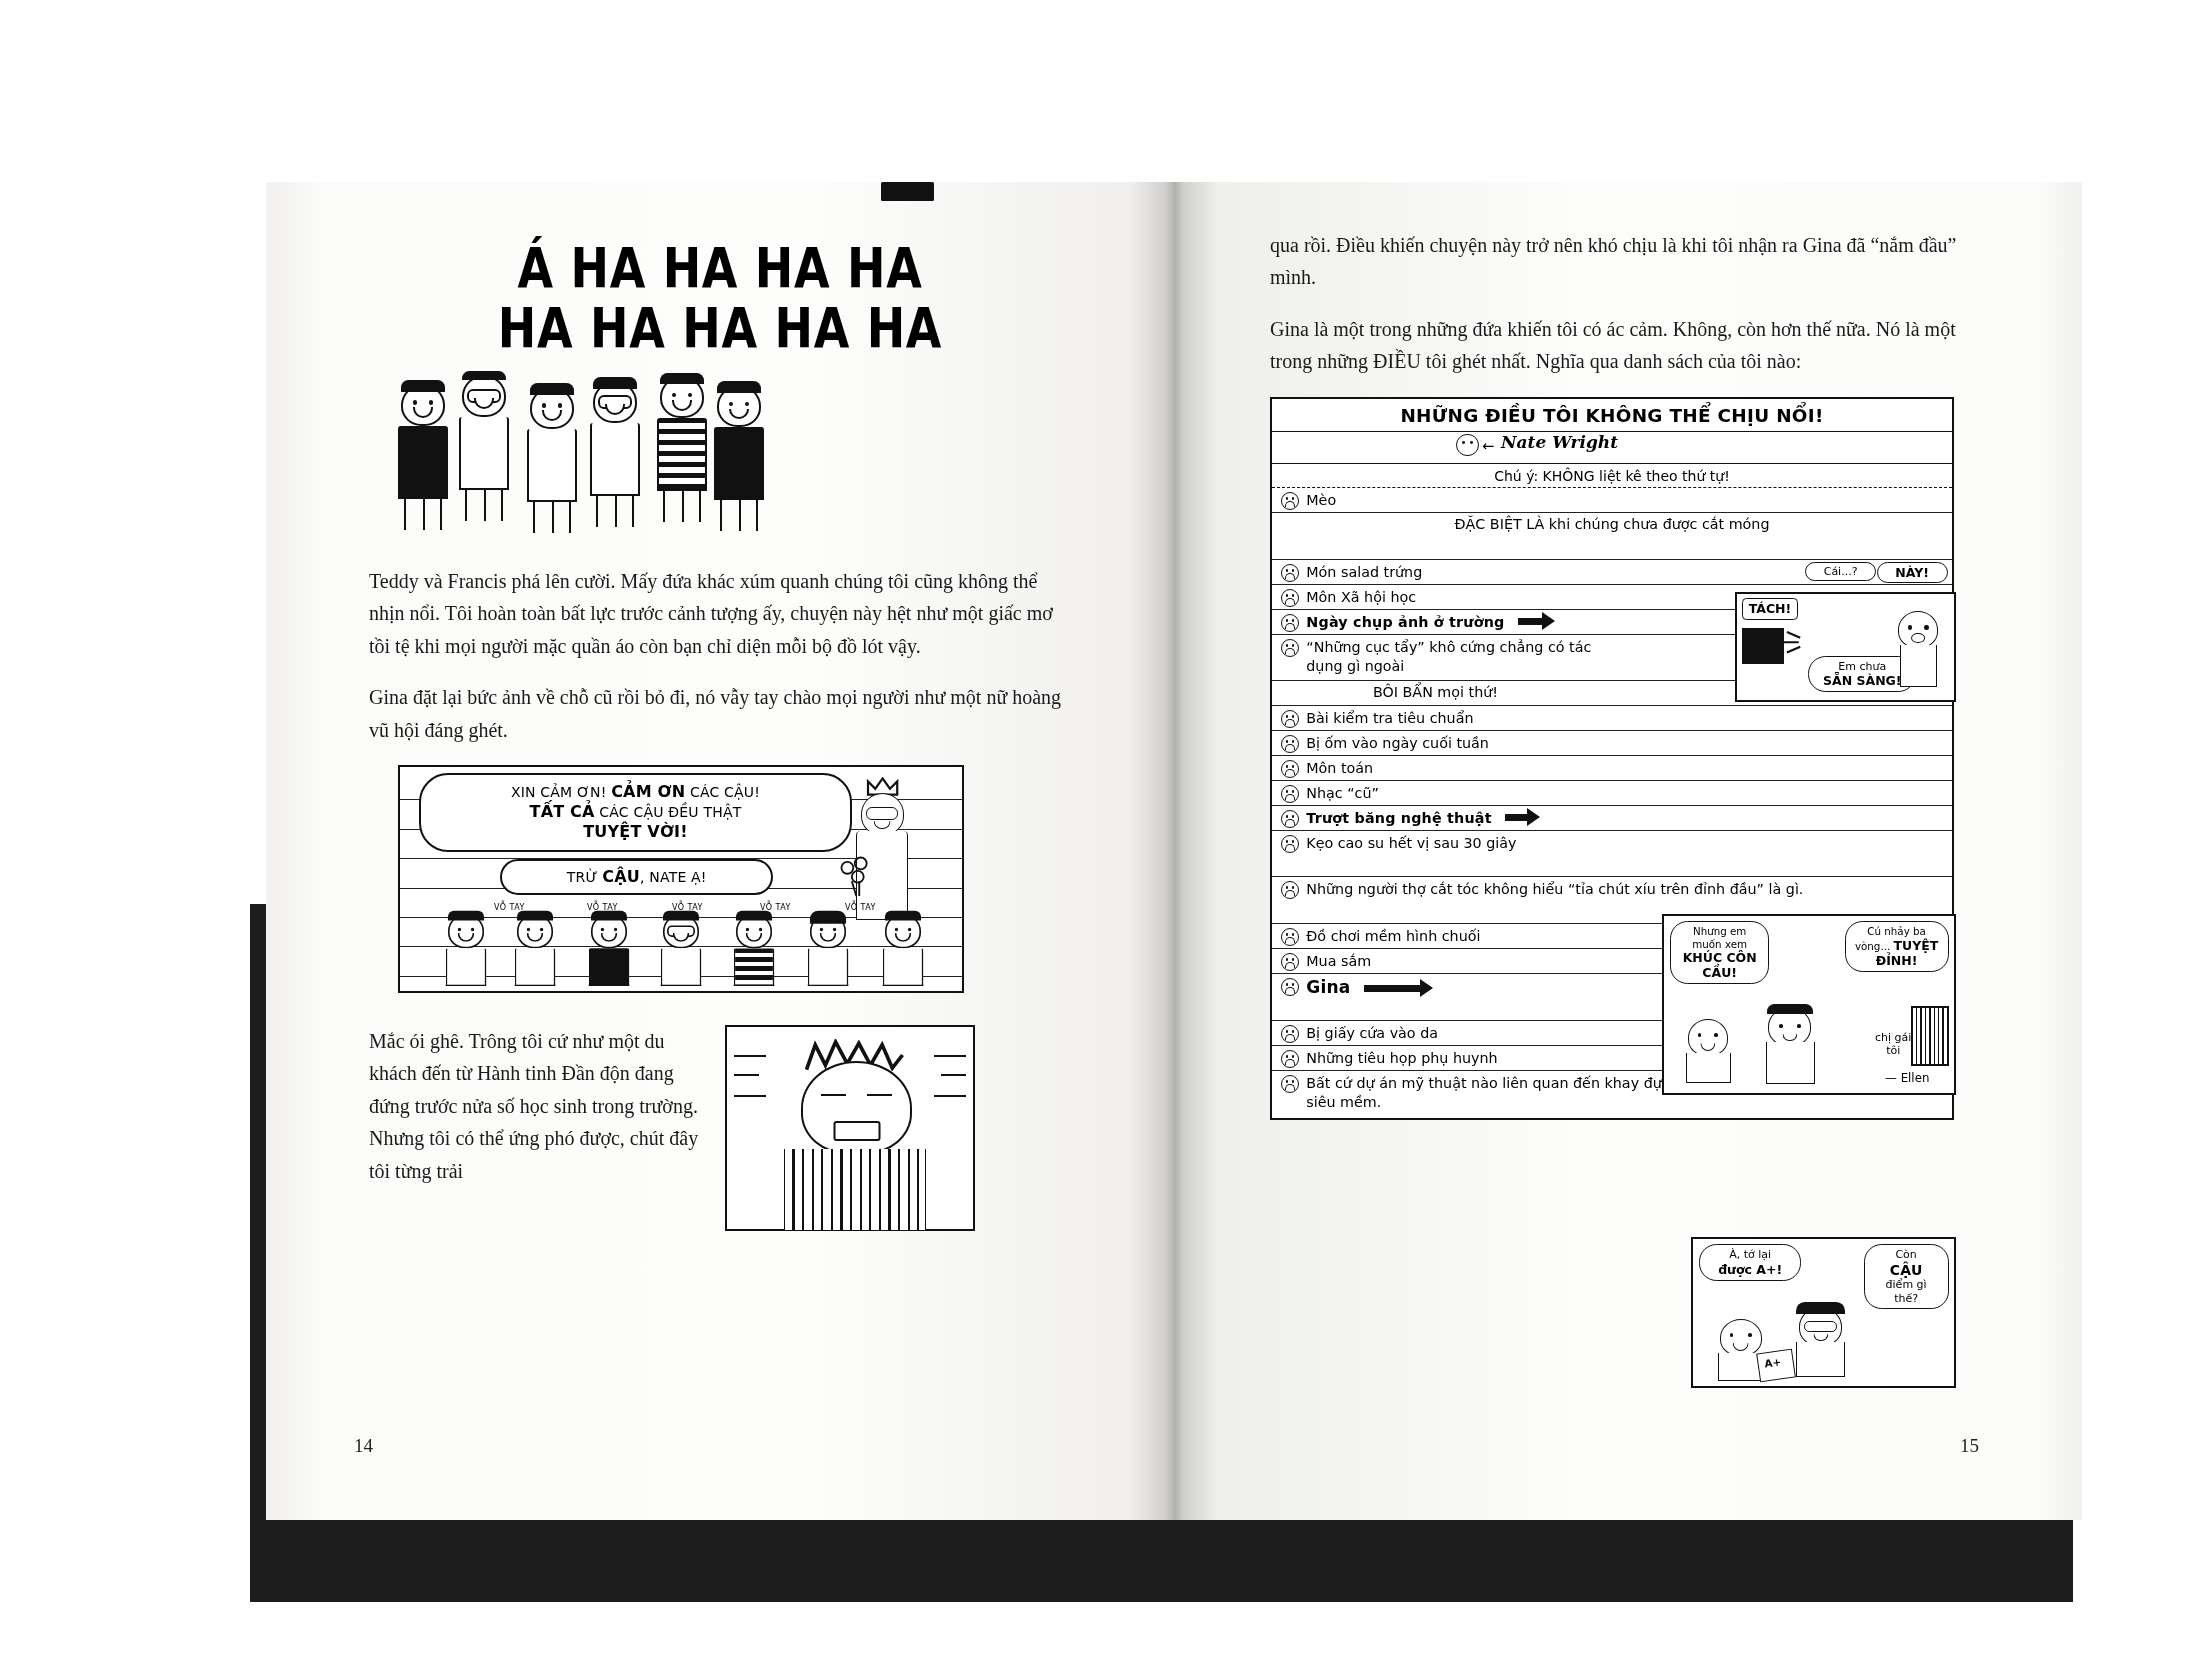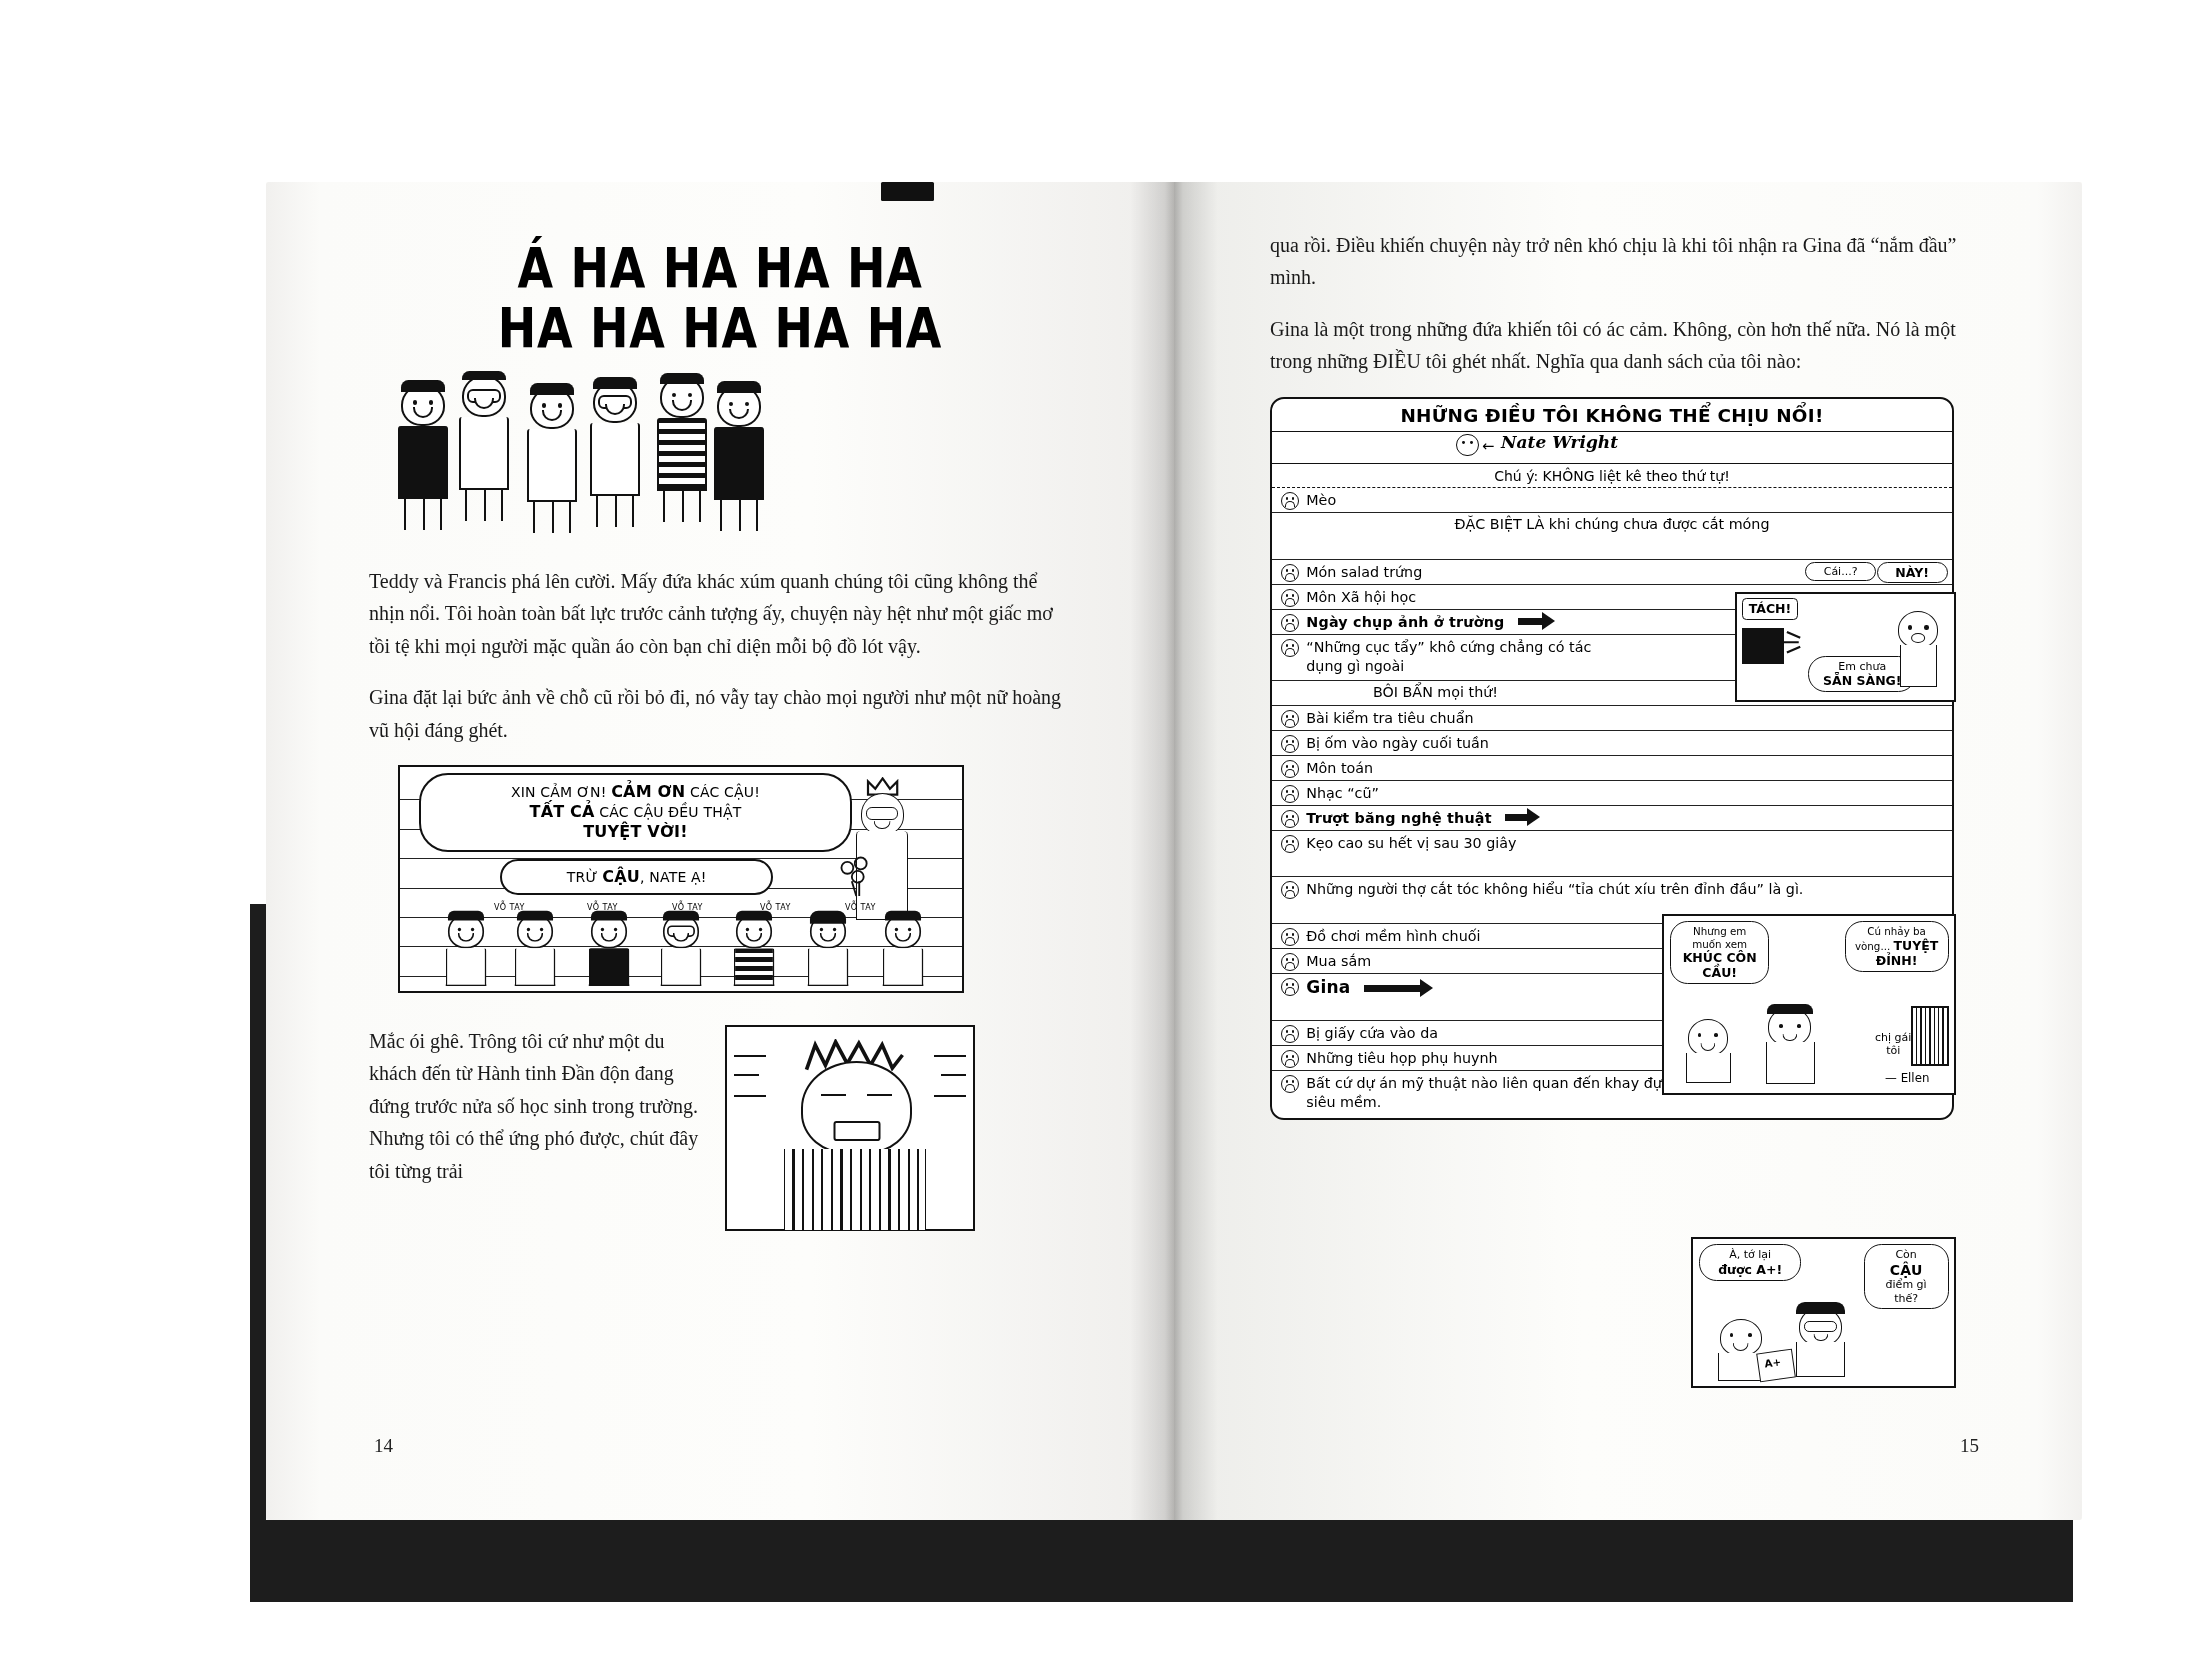--- a/index.html
+++ b/index.html
@@ -105,21 +105,21 @@
     text-align: left;
   }
 
   .folio {
     position: absolute;
     bottom: 63px;
     font-size: 19px;
     color: #222;
     font-family: "Liberation Serif", serif;
   }
-  .folio.left { left: 108px; margin-top: 8px; }
+  .folio.left { left: 88px; margin-top: 8px; }
   .folio.right { right: 103px; }
 
   
   .comic {
     border: 2.2px solid #111;
     background: #fff;
     position: relative;
     box-sizing: border-box;
   }
   .ruled {
@@ -591,21 +591,21 @@
     </div>
 
     <div class="page right">
       <div class="gutter-shade r"></div>
 
       <div class="page-body" style="top:47px; width:706px;">
 
         <p class="para">qua rồi. Điều khiến chuyện này trở nên khó chịu là khi tôi nhận ra Gina đã “nắm đầu” mình.</p>
         <p class="para">Gina là một trong những đứa khiến tôi có ác cảm. Không, còn hơn thế nữa. Nó là một trong những ĐIỀU tôi ghét nhất. Nghĩa qua danh sách của tôi nào:</p>
 
-        <div class="list-comic" style="width:684px; margin-top:11.8px;border-radius:14px;">
+        <div class="list-comic" style="width:684px; margin-top:11.8px;">
 
           <div class="list-head">NHỮNG ĐIỀU TÔI KHÔNG THỂ CHỊU NỔI!</div>
 
           <div class="list-sub">
             <span class="face-round" style="left:184px; top:1.5px; width:20.6px; height:20.6px;">
               <span style="position:absolute; left:5.1px; top:6.6px; width:2.9px; height:2.9px; background:#111; border-radius:50%;"></span>
               <span style="position:absolute; right:5.1px; top:6.6px; width:2.9px; height:2.9px; background:#111; border-radius:50%;"></span>
             </span>
             <span style="position:absolute; left:210px; top:4.4px; font-size:14.7px;">←</span>
             <span class="hand-name" style="position:absolute; left:229px; top:0;">Nate Wright</span>

